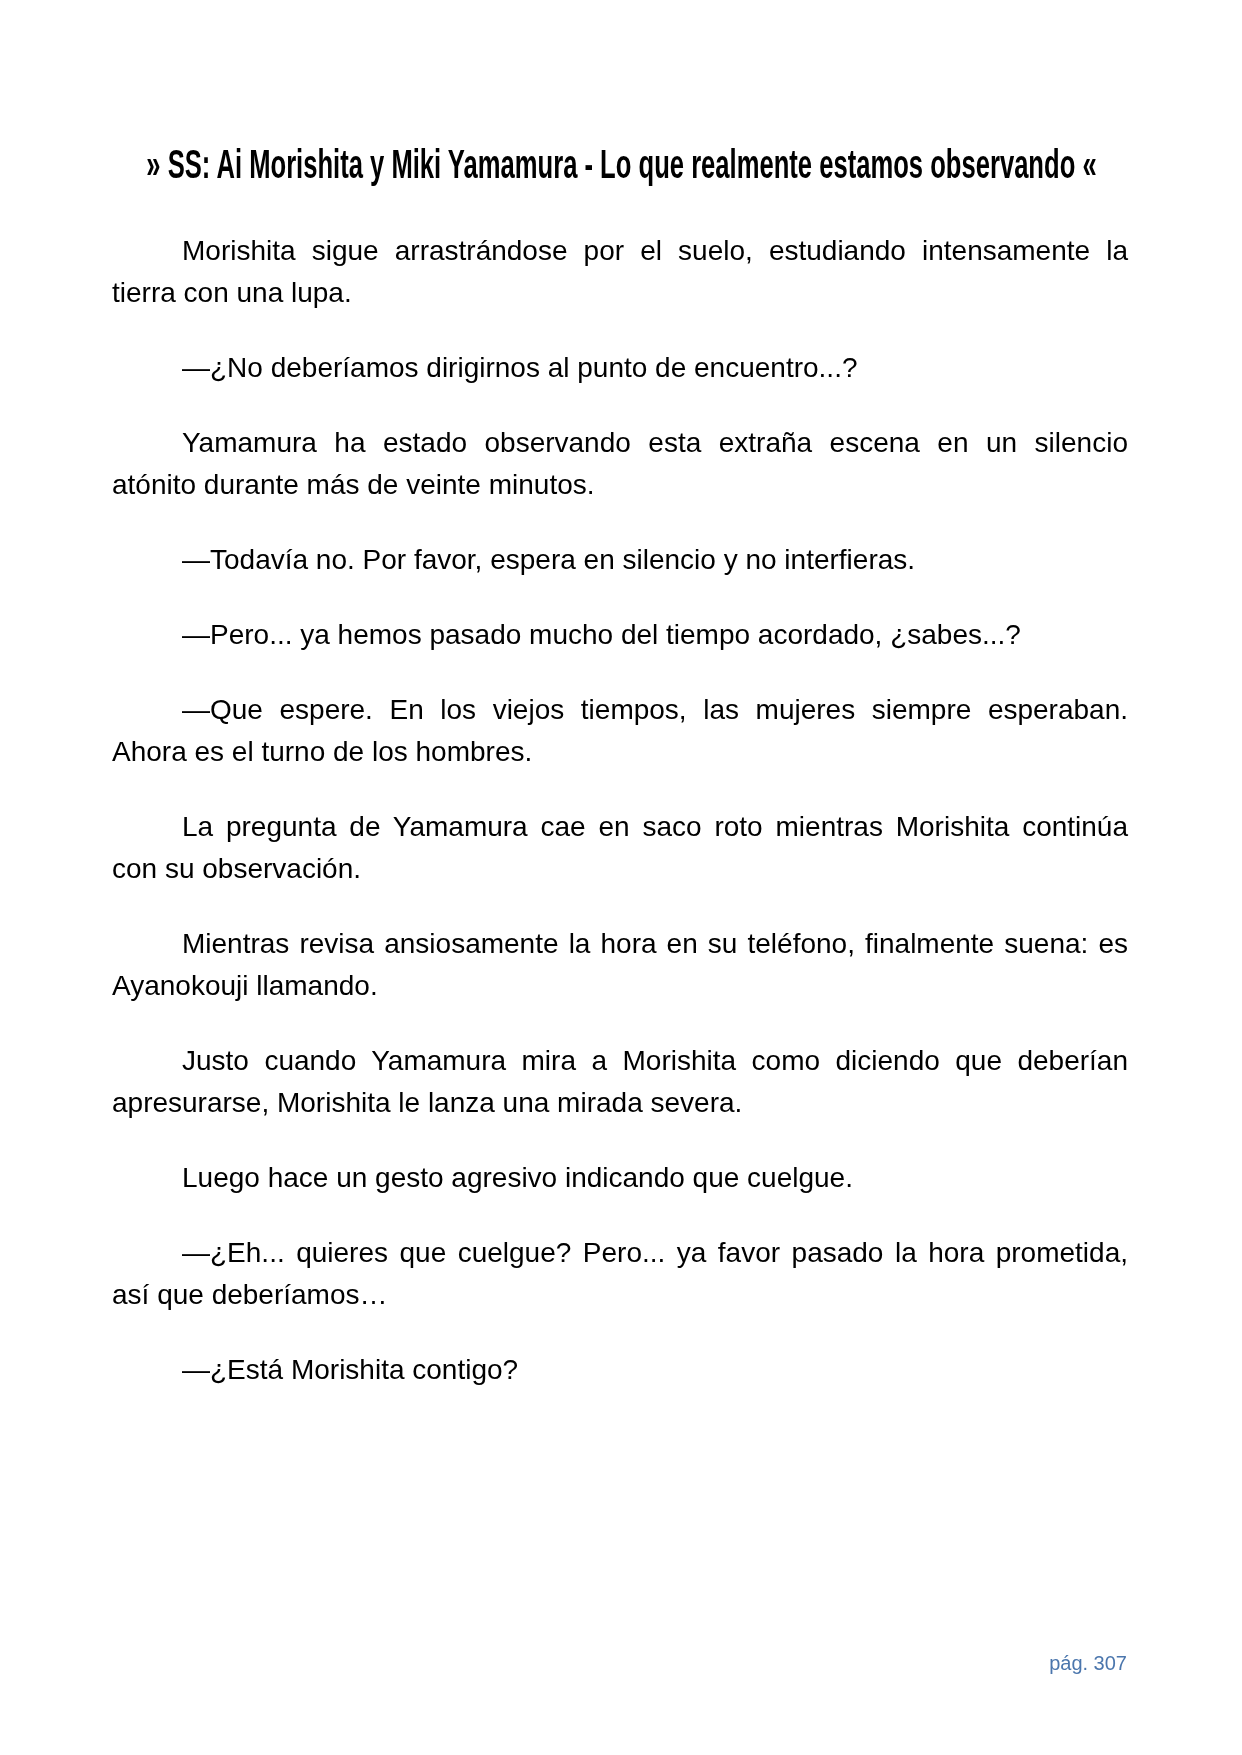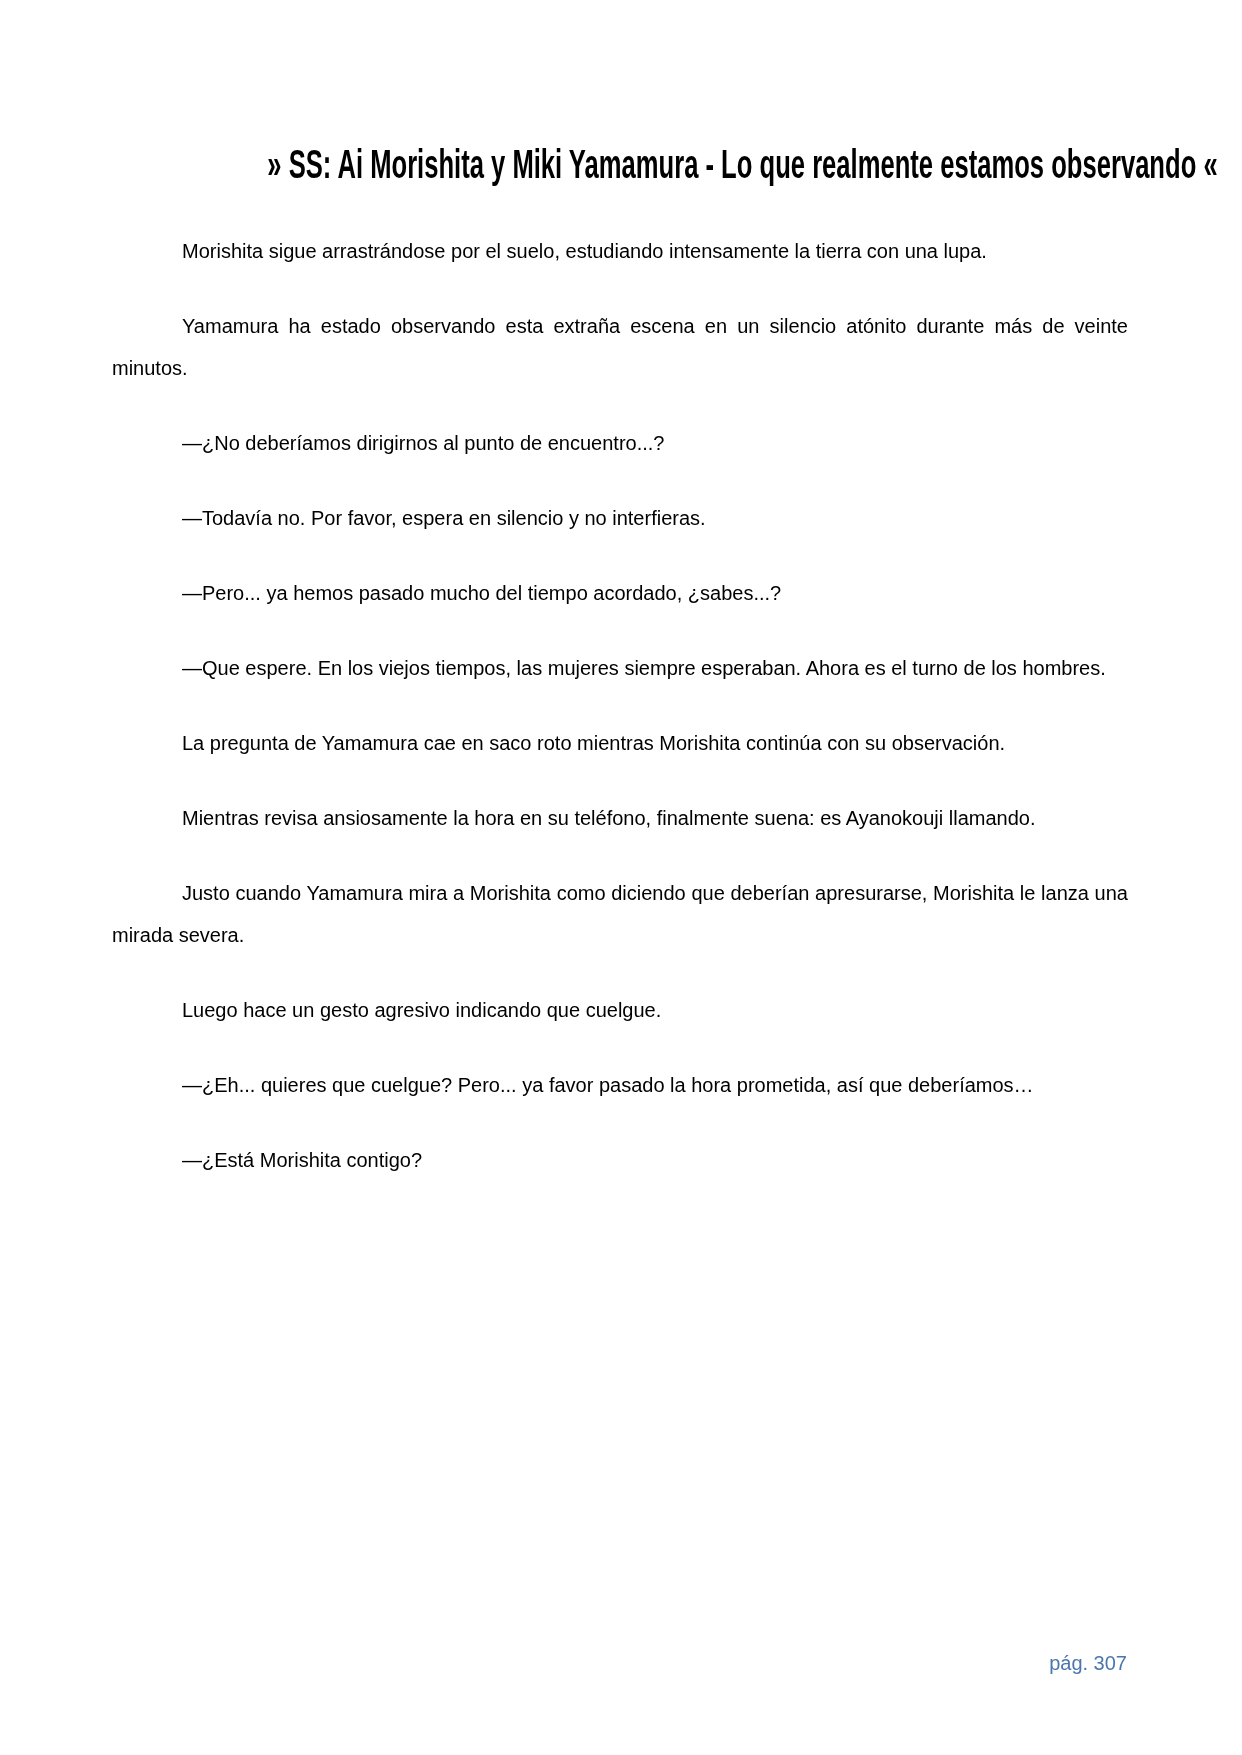--- a/index.html
+++ b/index.html
@@ -19,40 +19,41 @@
     position: absolute;
     inset: 0;
     background: #ffffff;
   }
   .title-row {
     position: absolute;
     top: 141px;
     left: 0;
     right: 0;
     display: flex;
+    justify-content: center;
   }
   .doc-title {
     font-weight: 700;
     font-size: 40px;
     line-height: 1.15;
     white-space: nowrap;
     letter-spacing: 0;
     transform: scaleX(0.64);
     transform-origin: center;
     color: #000000;
   }
   .content {
     position: absolute;
     top: 230px;
     left: 112px;
     width: 1016px;
   }
   .content p {
     margin: 0 0 33px 0;
-    font-size: 20px;
+    font-size: 28px;
     line-height: 42px;
     text-align: justify;
     text-indent: 70px;
     color: #000000;
   }
   .footer {
     position: absolute;
     top: 1650px;
     right: 115px;
     font-size: 20px;
@@ -63,22 +64,22 @@
 <body style="background: rgb(255, 255, 255);">
 
 <div class="page">
 
   <div class="title-row">
     <h1 class="doc-title" style="margin:0; font-size:40px;">» SS: Ai Morishita y Miki Yamamura - Lo que realmente estamos observando «</h1>
   </div>
 
   <div class="content">
     <p>Morishita sigue arrastrándose por el suelo, estudiando intensamente la tierra con una lupa.</p>
+    <p>—¿No deberíamos dirigirnos al punto de encuentro...?</p>
     <p>Yamamura ha estado observando esta extraña escena en un silencio atónito durante más de veinte minutos.</p>
-    <p>—¿No deberíamos dirigirnos al punto de encuentro...?</p>
     <p>—Todavía no. Por favor, espera en silencio y no interfieras.</p>
     <p>—Pero... ya hemos pasado mucho del tiempo acordado, ¿sabes...?</p>
     <p>—Que espere. En los viejos tiempos, las mujeres siempre esperaban. Ahora es el turno de los hombres.</p>
     <p>La pregunta de Yamamura cae en saco roto mientras Morishita continúa con su observación.</p>
     <p>Mientras revisa ansiosamente la hora en su teléfono, finalmente suena: es Ayanokouji llamando.</p>
     <p>Justo cuando Yamamura mira a Morishita como diciendo que deberían apresurarse, Morishita le lanza una mirada severa.</p>
     <p>Luego hace un gesto agresivo indicando que cuelgue.</p>
     <p>—¿Eh... quieres que cuelgue? Pero... ya favor pasado la hora prometida, así que deberíamos…</p>
     <p>—¿Está Morishita contigo?</p>
   </div>

